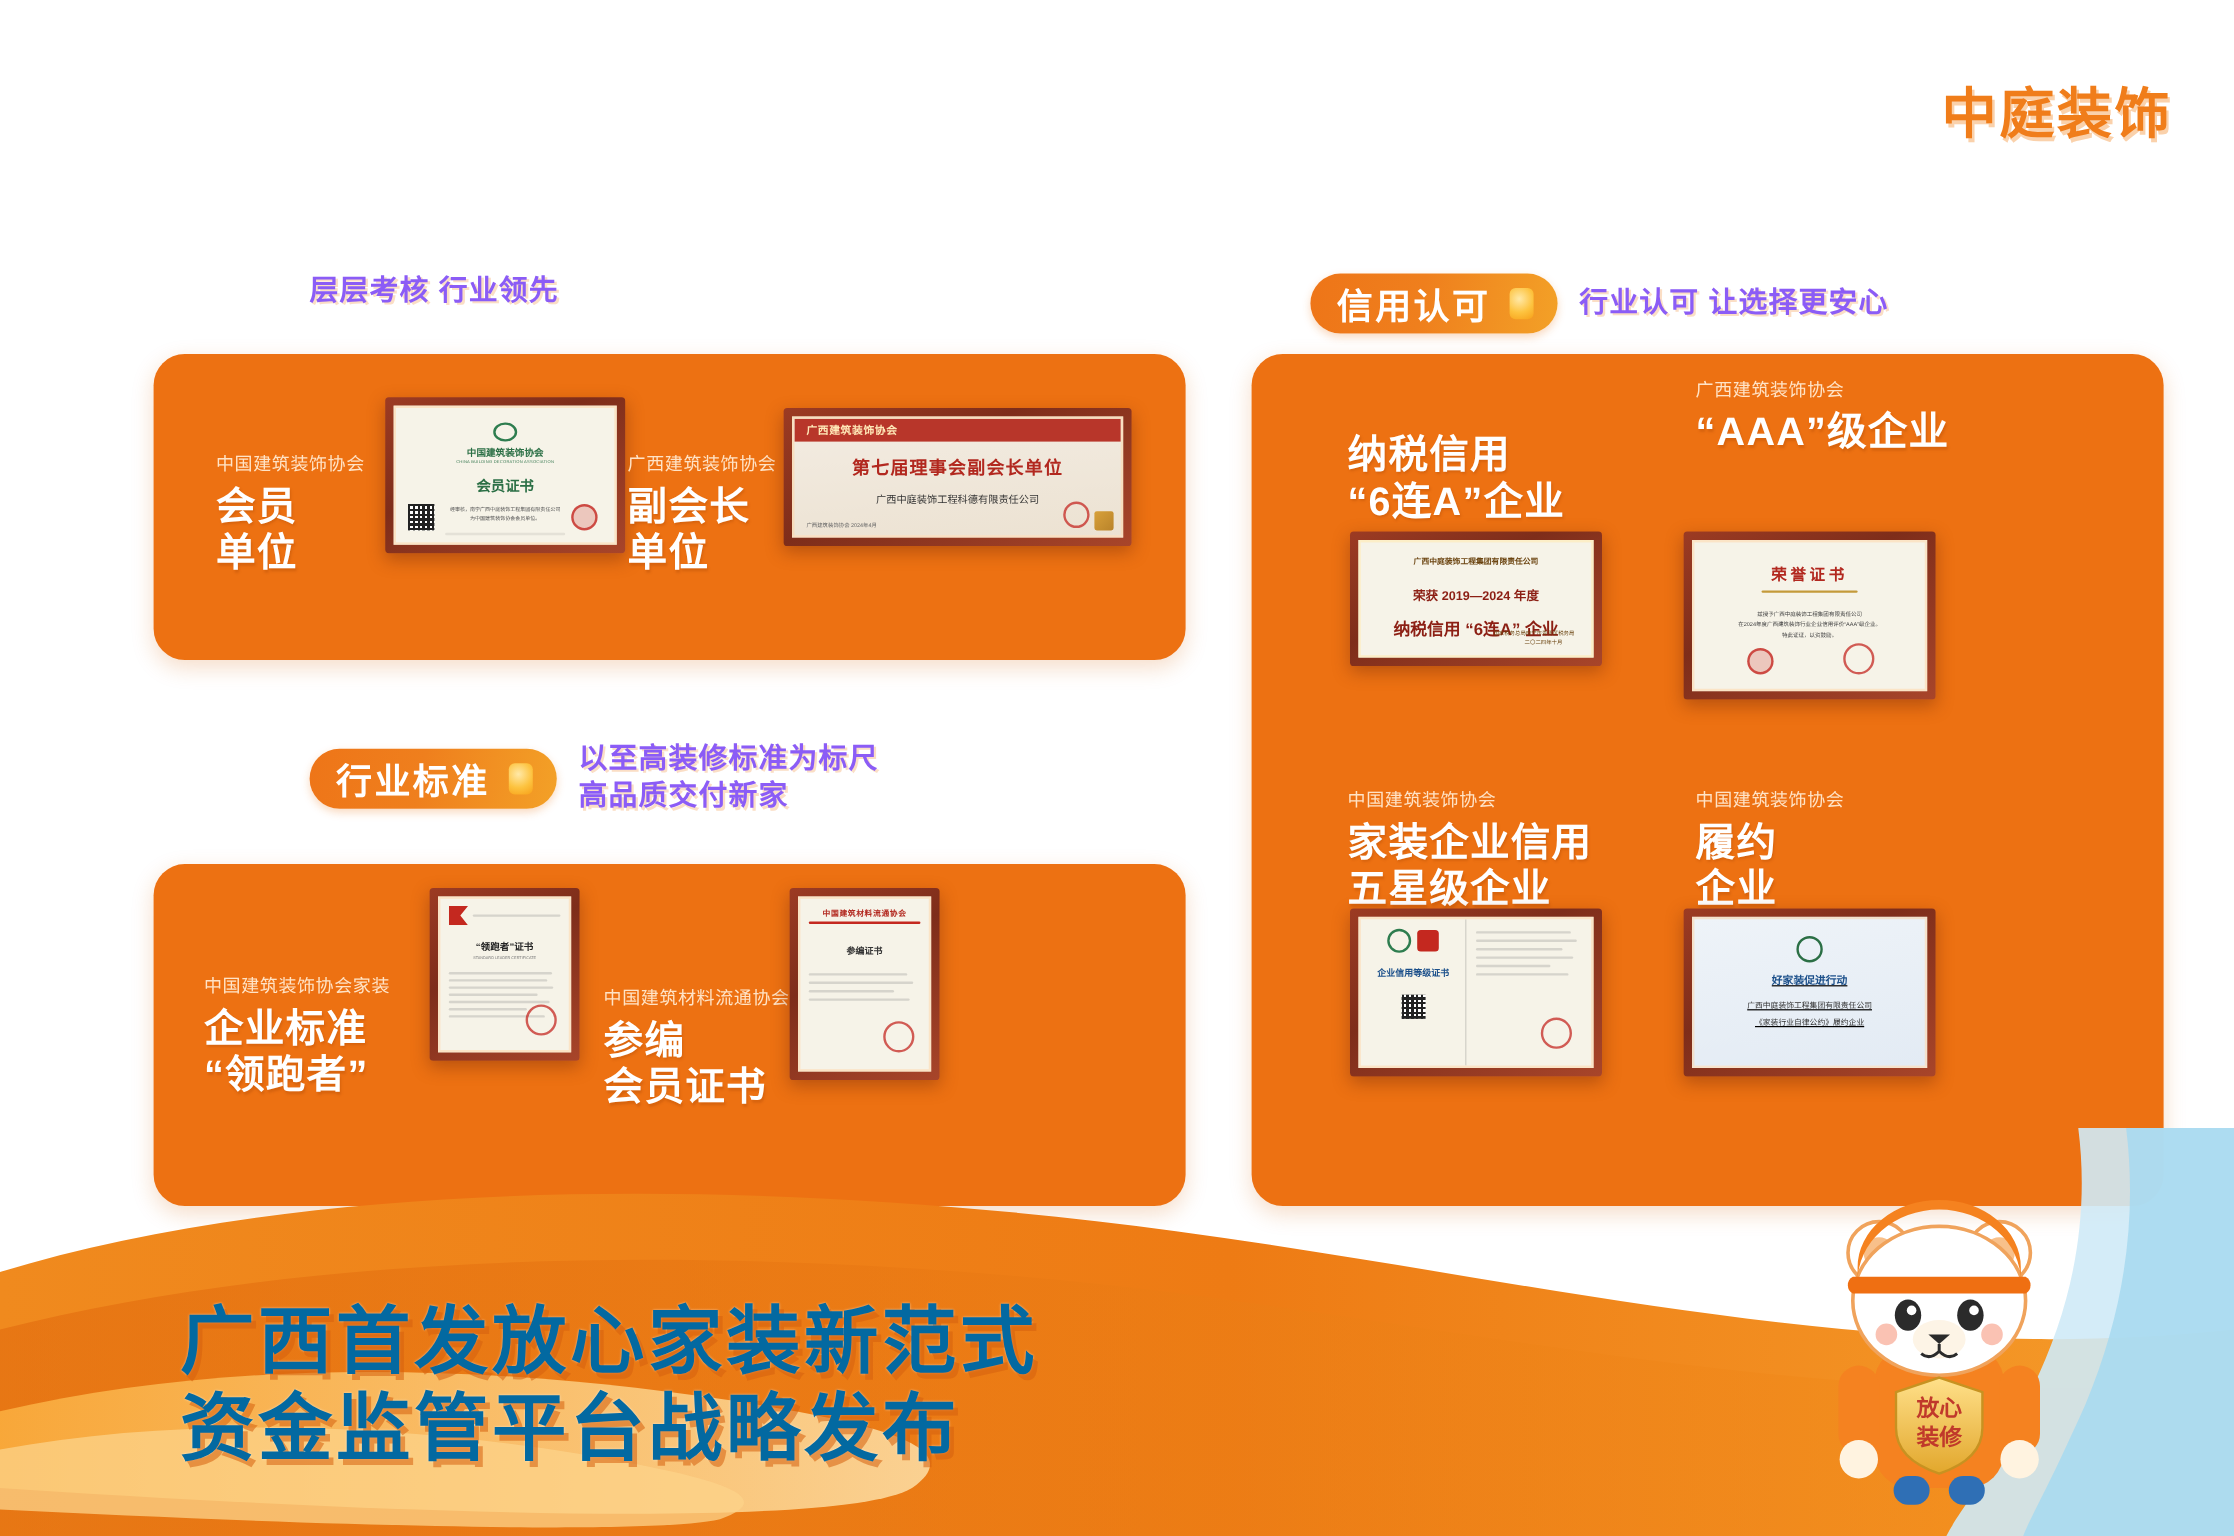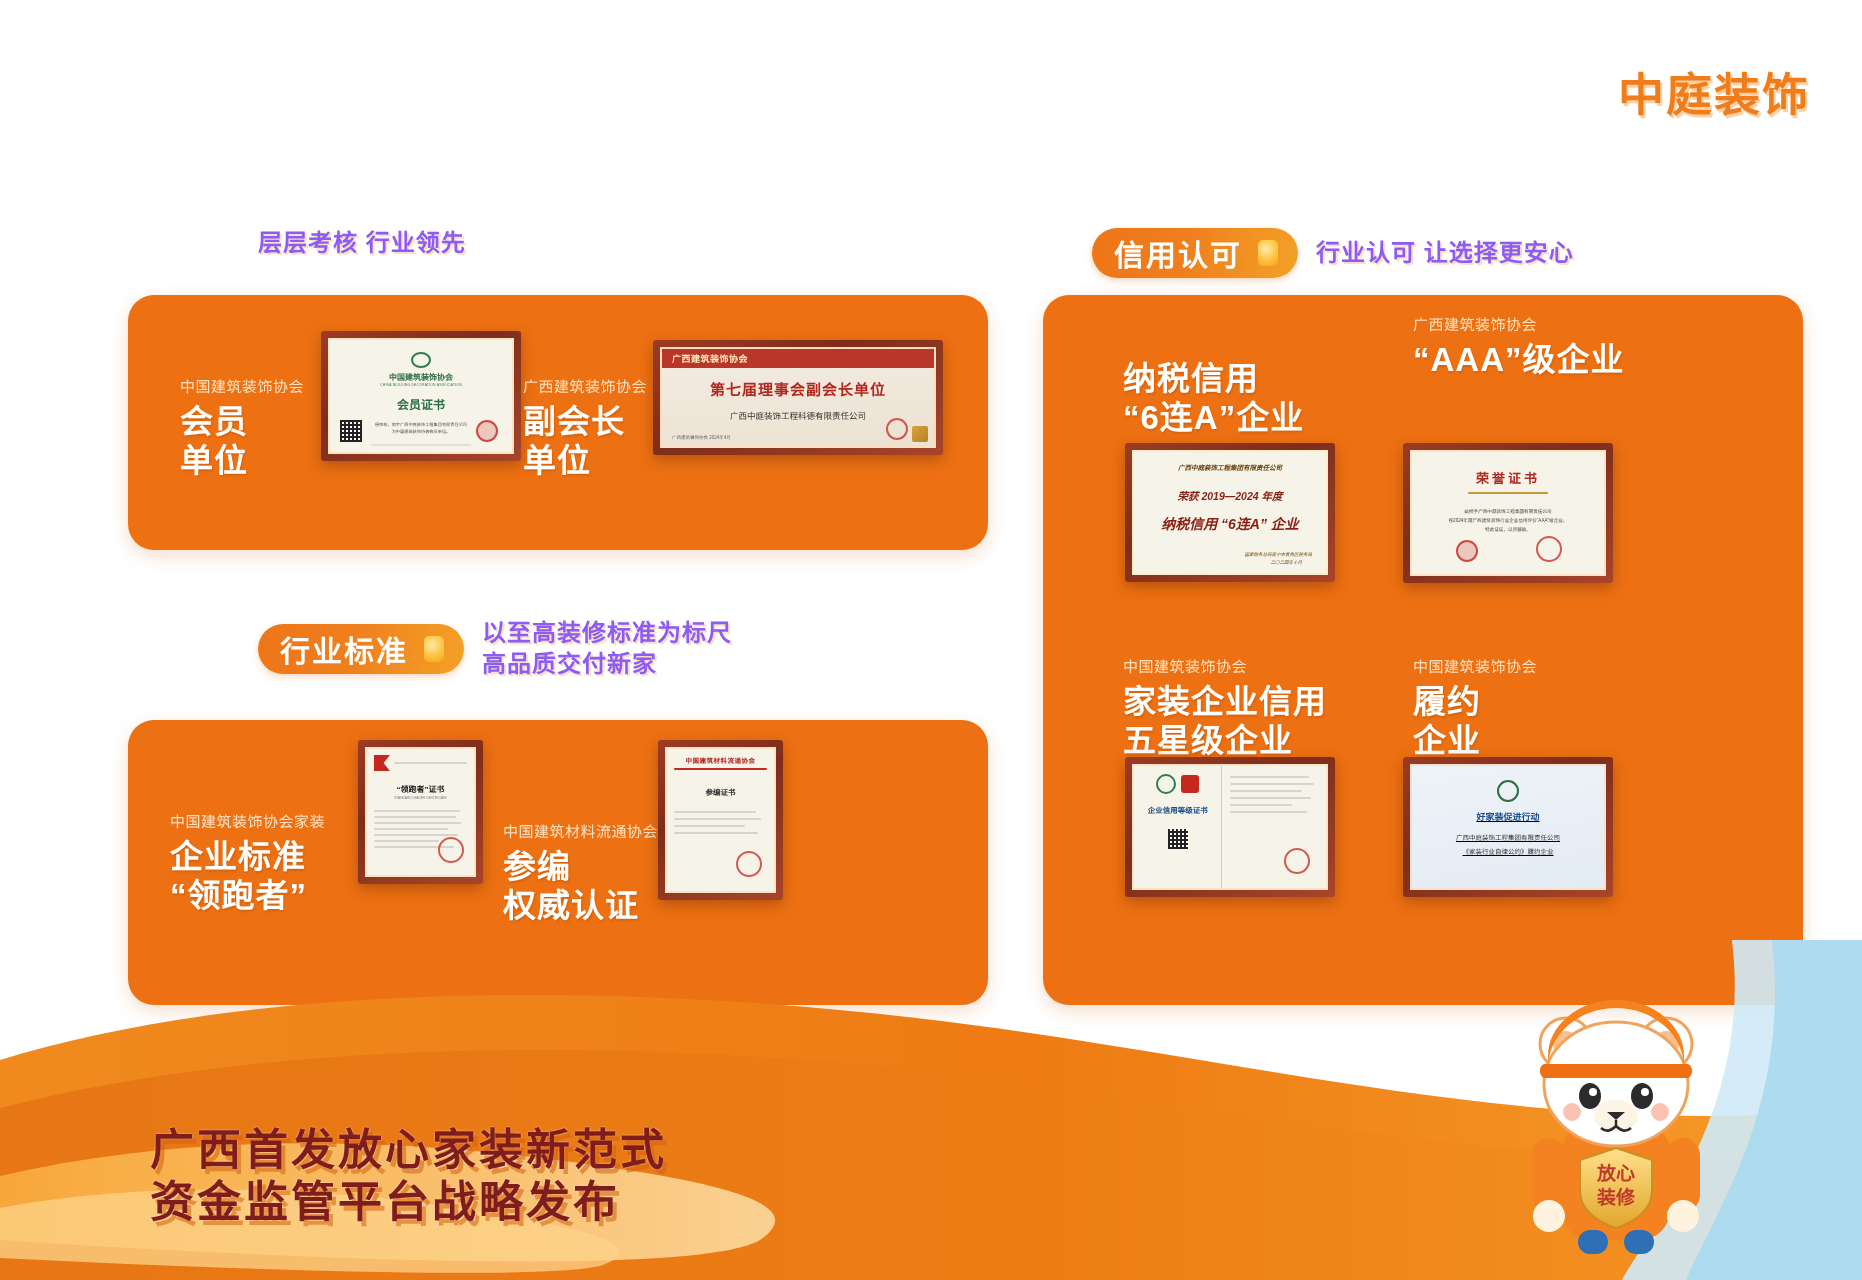--- a/index.html
+++ b/index.html
@@ -170,25 +170,25 @@
     position: absolute;
     left: 0; bottom: 0;
     width: 1862px; height: 340px;
     overflow: hidden;
   }
 
   .banner-text {
     position: absolute;
     left: 150px;
     bottom: 52px;
-    font-size: 44px;
+    font-size: 62px;
     font-weight: bold;
     line-height: 1.18;
     letter-spacing: 3px;
-    color: #7f1d1d;
+    color: #0369a1;
     white-space: pre-line;
     text-shadow: 4px 5px 0 rgba(214,96,14,.55), 0 0 2px rgba(255,255,255,.6);
     z-index: 5;
   }
 
   
   .mascot { position: absolute; right: 96px; bottom: 18px; width: 300px; height: 290px; z-index: 6; }
 </style>
 </head>
 <body>
@@ -275,21 +275,21 @@
           <div class="mini-line f" style="width:70%;"></div>
           <div class="mini-line f" style="width:86%;"></div>
         </div>
         <div class="seal-red-round" style="right:10px; bottom:12px;"></div>
       </div>
     </div>
 
     <div class="cert-block" style="left:375px; top:100px; width:190px;">
       <div class="cert-assoc">中国建筑材料流通协会</div>
       <div class="cert-title">参编
-权威认证</div>
+会员证书</div>
     </div>
 
     <div class="frame" style="left:530px; top:20px; width:125px; height:160px;">
       <div class="inner-bevel paper-red" style="padding:6px 7px; align-items:stretch;">
         <div style="font-size:6.5px; text-align:center;" class="cert-heading-red">中国建筑材料流通协会</div>
         <div class="mini-line" style="width:100%; margin-top:3px; background:#c4281f; height:1.5px;"></div>
         <div style="font-size:7.5px; color:#333; text-align:center; margin-top:16px; font-weight:bold;">参编证书</div>
         <div style="margin-top:14px; display:flex; flex-direction:column; gap:5px;">
           <div class="mini-line f" style="width:88%;"></div>
           <div class="mini-line f" style="width:94%;"></div>
@@ -309,21 +309,21 @@
     <span class="sec-sub">行业认可 让选择更安心</span>
   </div>
 
   <div class="panel" style="left:1043px; top:295px; width:760px; height:710px;">
 
     <div class="cert-block" style="left:80px; top:65px; width:260px;">
       <div class="cert-title">纳税信用
 “6连A”企业</div>
     </div>
 
-    <div class="frame" style="left:82px; top:148px; width:210px; height:139px;font-style:italic;">
+    <div class="frame" style="left:82px; top:148px; width:210px; height:112px;">
       <div class="inner-bevel paper-gold" style="padding:10px 8px; border-color:rgba(255,235,185,.7);">
         <div style="font-size:6.5px; color:#6b4410; font-weight:bold; text-align:center;">广西中庭装饰工程集团有限责任公司</div>
         <div style="font-size:10.5px; color:#8c1f14; font-weight:bold; margin-top:16px;">荣获 2019—2024 年度</div>
         <div style="font-size:14px; color:#8c1f14; font-weight:bold; margin-top:10px;">纳税信用 “6连A” 企业</div>
         <div style="position:absolute; right:14px; bottom:16px; font-size:4.5px; color:#6b4410; text-align:right;">国家税务总局南宁市青秀区税务局</div>
         <div style="position:absolute; right:24px; bottom:8px; font-size:4.5px; color:#6b4410; text-align:right;">二〇二四年十月</div>
       </div>
     </div>
 
     <div class="cert-block" style="left:370px; top:18px; width:250px;">

